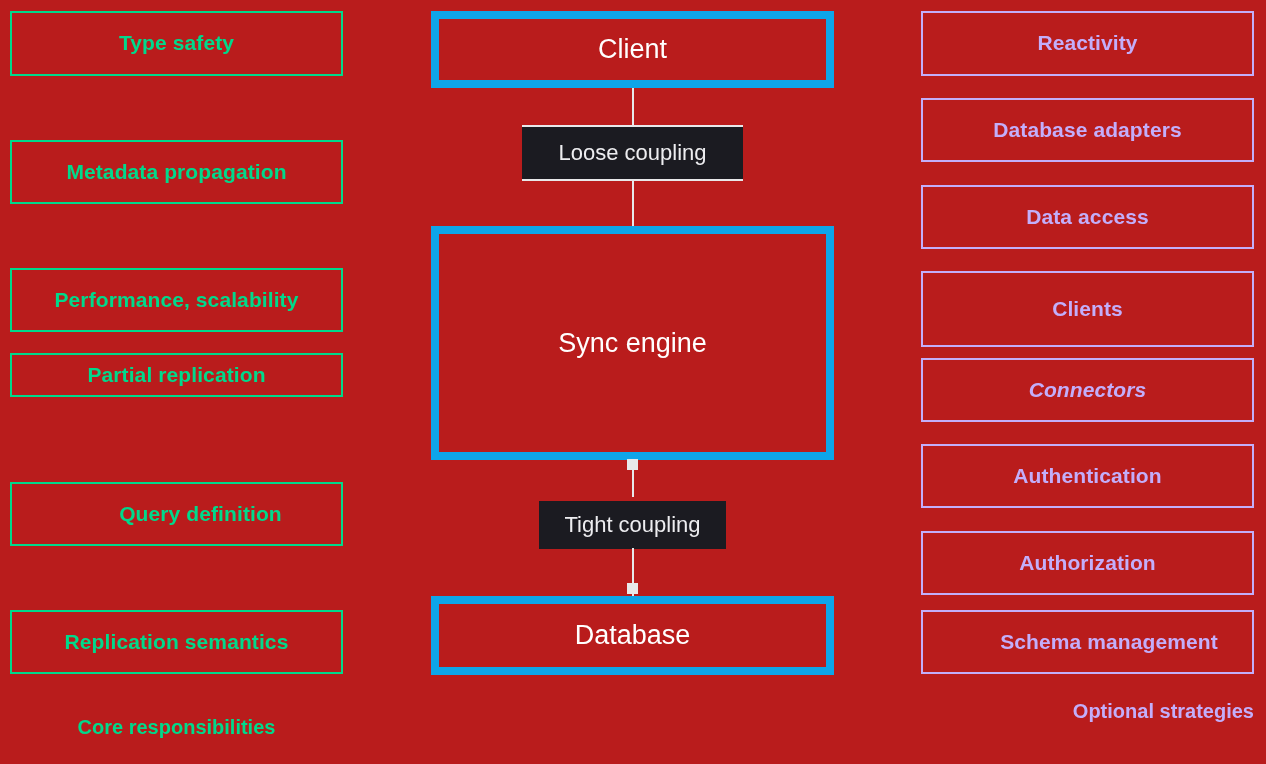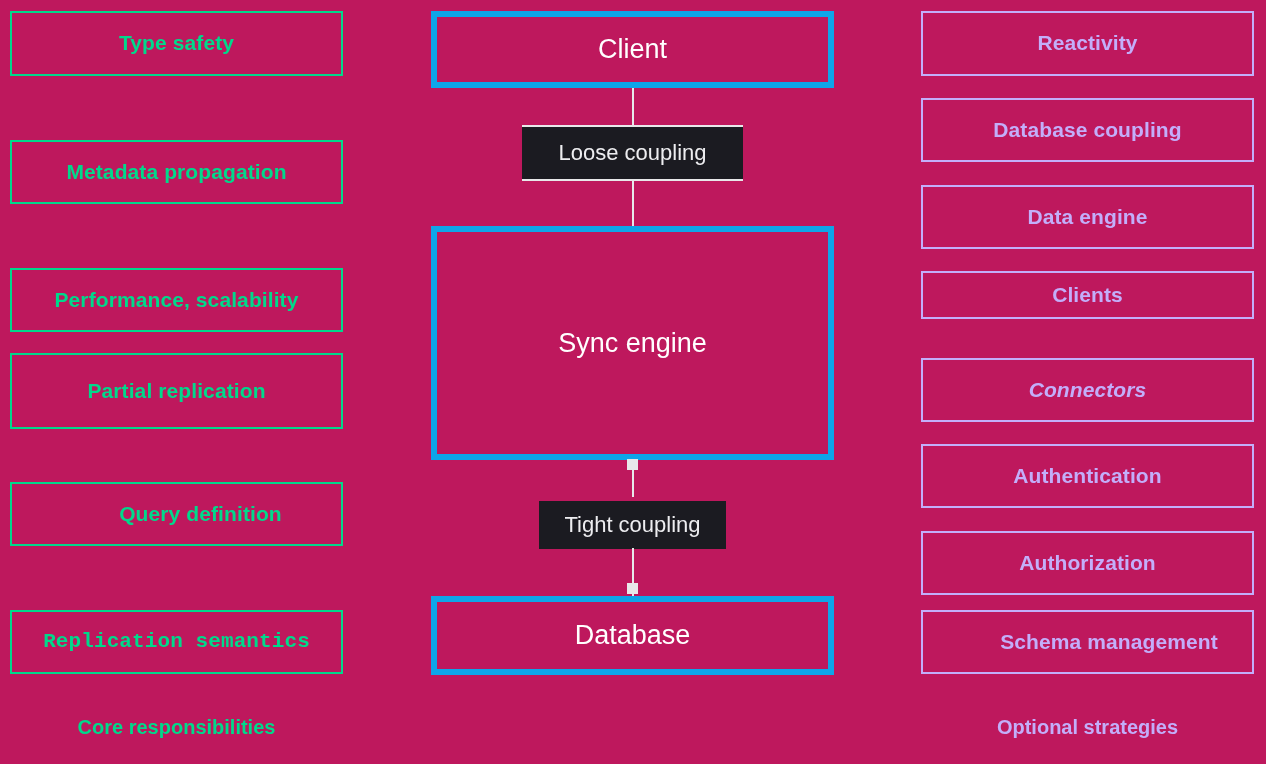--- a/index.html
+++ b/index.html
@@ -13,21 +13,21 @@
     height: 764px;
     overflow: hidden;
     font-family: "Liberation Sans", sans-serif;
     -webkit-font-smoothing: antialiased;
   }
 
   .canvas {
     position: relative;
     width: 1266px;
     height: 764px;
-    background: #be185d;
+    background: #b91c1c;
   }
 
   
   .box {
     position: absolute;
     box-sizing: border-box;
     display: flex;
     align-items: center;
     justify-content: center;
     text-align: center;
@@ -72,21 +72,21 @@
     font-size: 20px;
     font-weight: 700;
   }
 
   
   .col-center .node {
     position: absolute;
     box-sizing: border-box;
     left: 431px;
     width: 403px;
-    border: 6px solid #0ea5e9;
+    border: 8px solid #0ea5e9;
     color: #ffffff;
     display: flex;
     align-items: center;
     justify-content: center;
     text-align: center;
     font-weight: 400;
   }
   .node-client   { top: 11px;  height: 77px;  font-size: 27px; }
   .node-sync     { top: 226px; height: 234px; font-size: 27px; }
   .node-database { top: 596px; height: 79px;  font-size: 27px; }
@@ -149,27 +149,27 @@
   <div class="col-left">
     <div class="box" style="top:11px;height:65px;">
       <span>Type safety</span>
     </div>
     <div class="box" style="top:140px;height:64px;">
       <span>Metadata propagation</span>
     </div>
     <div class="box" style="top:268px;height:64px;">
       <span>Performance, scalability</span>
     </div>
-    <div class="box" style="top:353px;height:76px;">
+    <div class="box" style="top:353px;height:44px;">
       <span>Partial replication</span>
     </div>
     <div class="box" style="top:482px;height:64px;padding-left:48px;">
       <span>Query definition</span>
     </div>
-    <div class="box" style="top:610px;height:64px;font-family:Liberation Mono, monospace;">
+    <div class="box" style="top:610px;height:64px;">
       <span>Replication semantics</span>
     </div>
     <div class="caption" style="top:716px;">Core responsibilities</div>
   </div>
 
   <div class="col-center">
 
     <div class="node node-client">
       <span>Client</span>
     </div>
@@ -199,36 +199,36 @@
     <div class="node node-database">
       <span>Database</span>
     </div>
   </div>
 
   <div class="col-right">
     <div class="box" style="top:11px;height:65px;">
       <span>Reactivity</span>
     </div>
     <div class="box" style="top:98px;height:64px;">
-      <span>Database coupling</span>
+      <span>Database adapters</span>
     </div>
     <div class="box" style="top:185px;height:64px;">
-      <span>Data engine</span>
-    </div>
-    <div class="box" style="top:271px;height:48px;">
+      <span>Data access</span>
+    </div>
+    <div class="box" style="top:271px;height:76px;">
       <span>Clients</span>
     </div>
     <div class="box" style="top:358px;height:64px;font-style:italic;">
       <span>Connectors</span>
     </div>
     <div class="box" style="top:444px;height:64px;">
       <span>Authentication</span>
     </div>
     <div class="box" style="top:531px;height:64px;">
       <span>Authorization</span>
     </div>
     <div class="box" style="top:610px;height:64px;padding-left:43px;">
       <span>Schema management</span>
     </div>
-    <div class="caption" style="top:716px;">Optional strategies</div>
+    <div class="caption" style="top:700px;text-align:right;">Optional strategies</div>
   </div>
 
 </div>
 
 </body></html>

